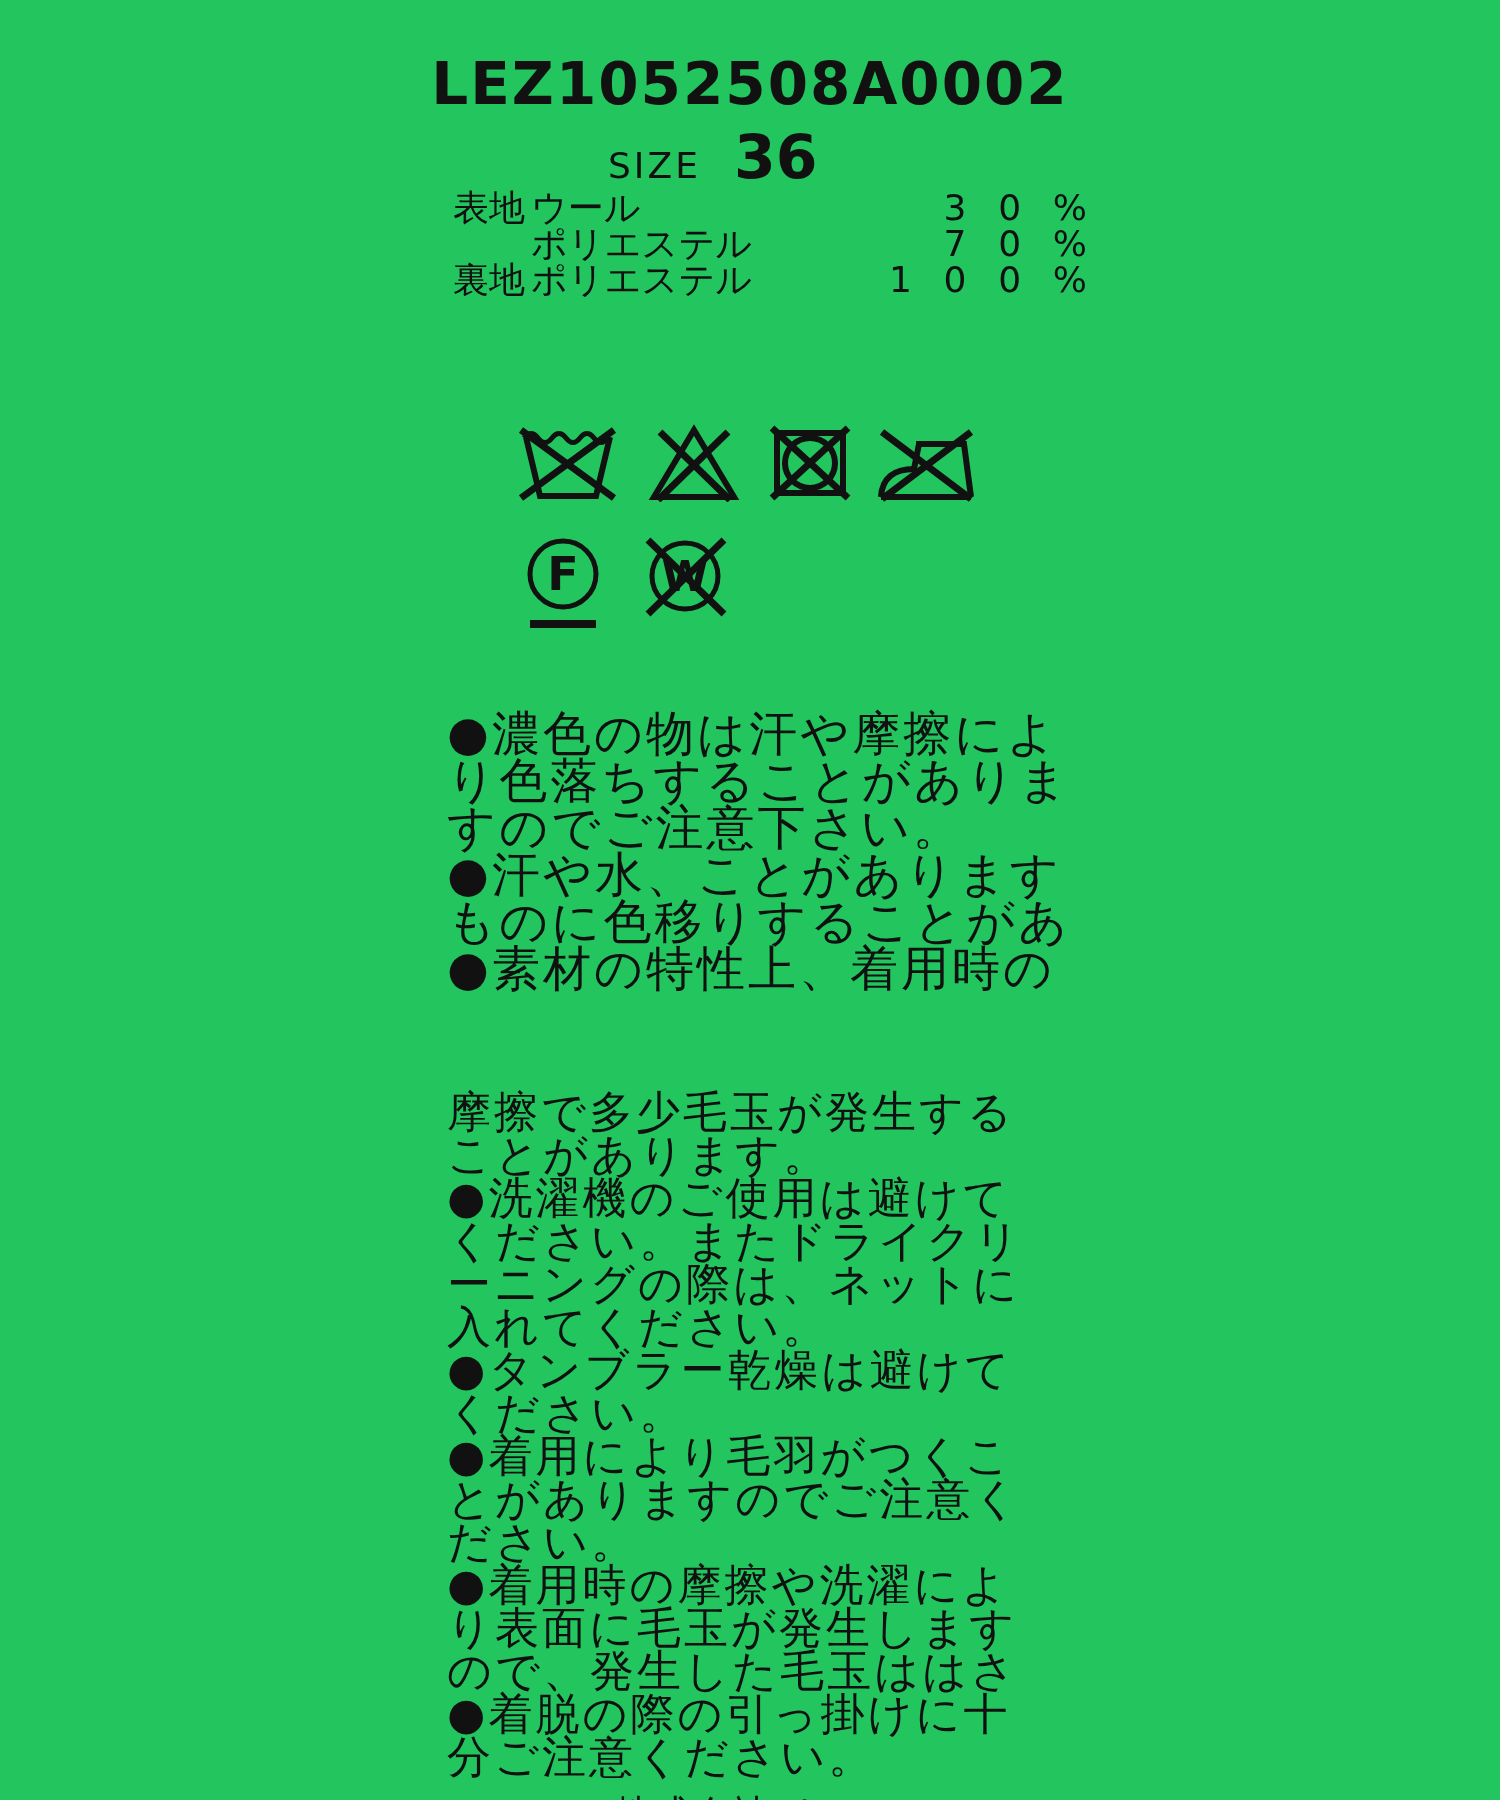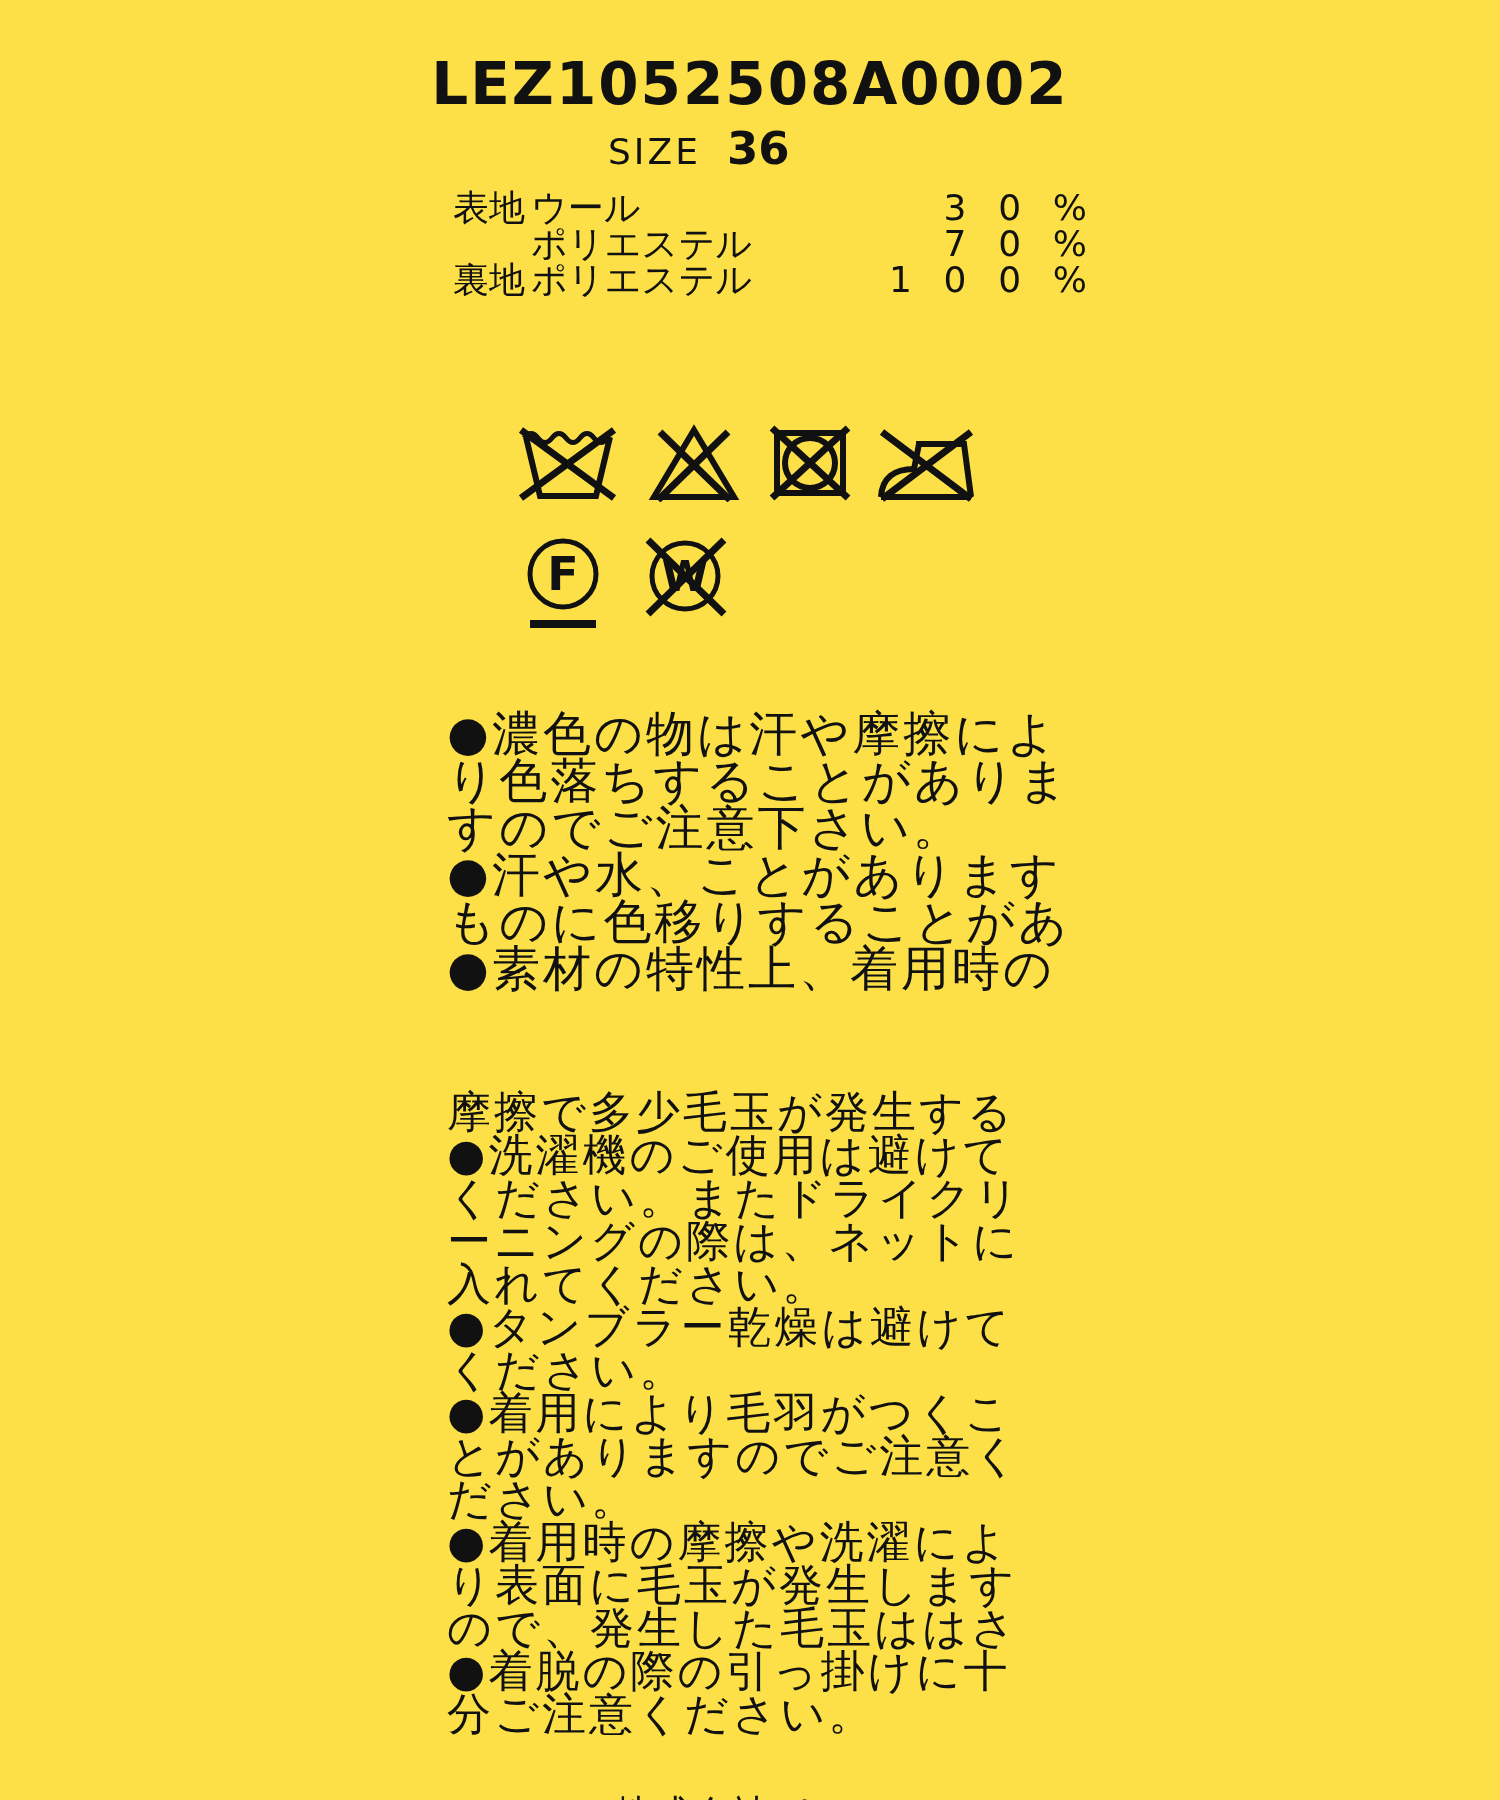--- a/index.html
+++ b/index.html
@@ -1,20 +1,20 @@
 <!DOCTYPE html>
 <html><head>
 <meta charset="utf-8">
 <style>
   html, body { margin: 0; padding: 0; background: #ffffff; }
   .page {
     position: relative;
     width: 1500px;
     height: 1800px;
-    background: #fde047;
+    background: #22c55e;
     overflow: hidden;
     font-family: "DejaVu Sans", sans-serif;
     color: #111111;
   }
   .product-code {
     position: absolute;
     top: 50px; left: 0; width: 1500px;
     text-align: center;
     font-size: 58px;
     font-weight: 600;
@@ -23,21 +23,21 @@
   }
   .size-row {
     position: absolute;
     top: 122px; left: 608px;
     display: flex;
     align-items: baseline;
     gap: 26px;
     white-space: nowrap;
   }
   .size-label { font-size: 36px; font-weight: 500; letter-spacing: 3px; }
-  .size-value { font-size: 45px; font-weight: 700; }
+  .size-value { font-size: 60px; font-weight: 700; margin-left: 7px; }
   .composition {
     position: absolute;
     top: 190px; left: 447px; width: 640px;
     font-size: 36px;
     line-height: 36px;
   }
   .comp-row { display: flex; align-items: baseline; }
   .comp-part { width: 84px; white-space: nowrap; text-align: center; }
   .comp-material { flex: 1; white-space: nowrap; }
   .comp-percent {
@@ -176,20 +176,21 @@
     <div>●濃色の物は汗や摩擦によ</div>
     <div>り色落ちすることがありま</div>
     <div>すのでご注意下さい。</div>
     <div>●汗や水、ことがあります</div>
     <div>ものに色移りすることがあ</div>
     <div>●素材の特性上、着用時の</div>
   </div>
 
   <div class="notes notes-2">
     <div>摩擦で多少毛玉が発生する</div>
+    <div>ことがあります。</div>
     <div>●洗濯機のご使用は避けて</div>
     <div>ください。またドライクリ</div>
     <div>ーニングの際は、ネットに</div>
     <div>入れてください。</div>
     <div>●タンブラー乾燥は避けて</div>
     <div>ください。</div>
     <div>●着用により毛羽がつくこ</div>
     <div>とがありますのでご注意く</div>
     <div>ださい。</div>
     <div>●着用時の摩擦や洗濯によ</div>

